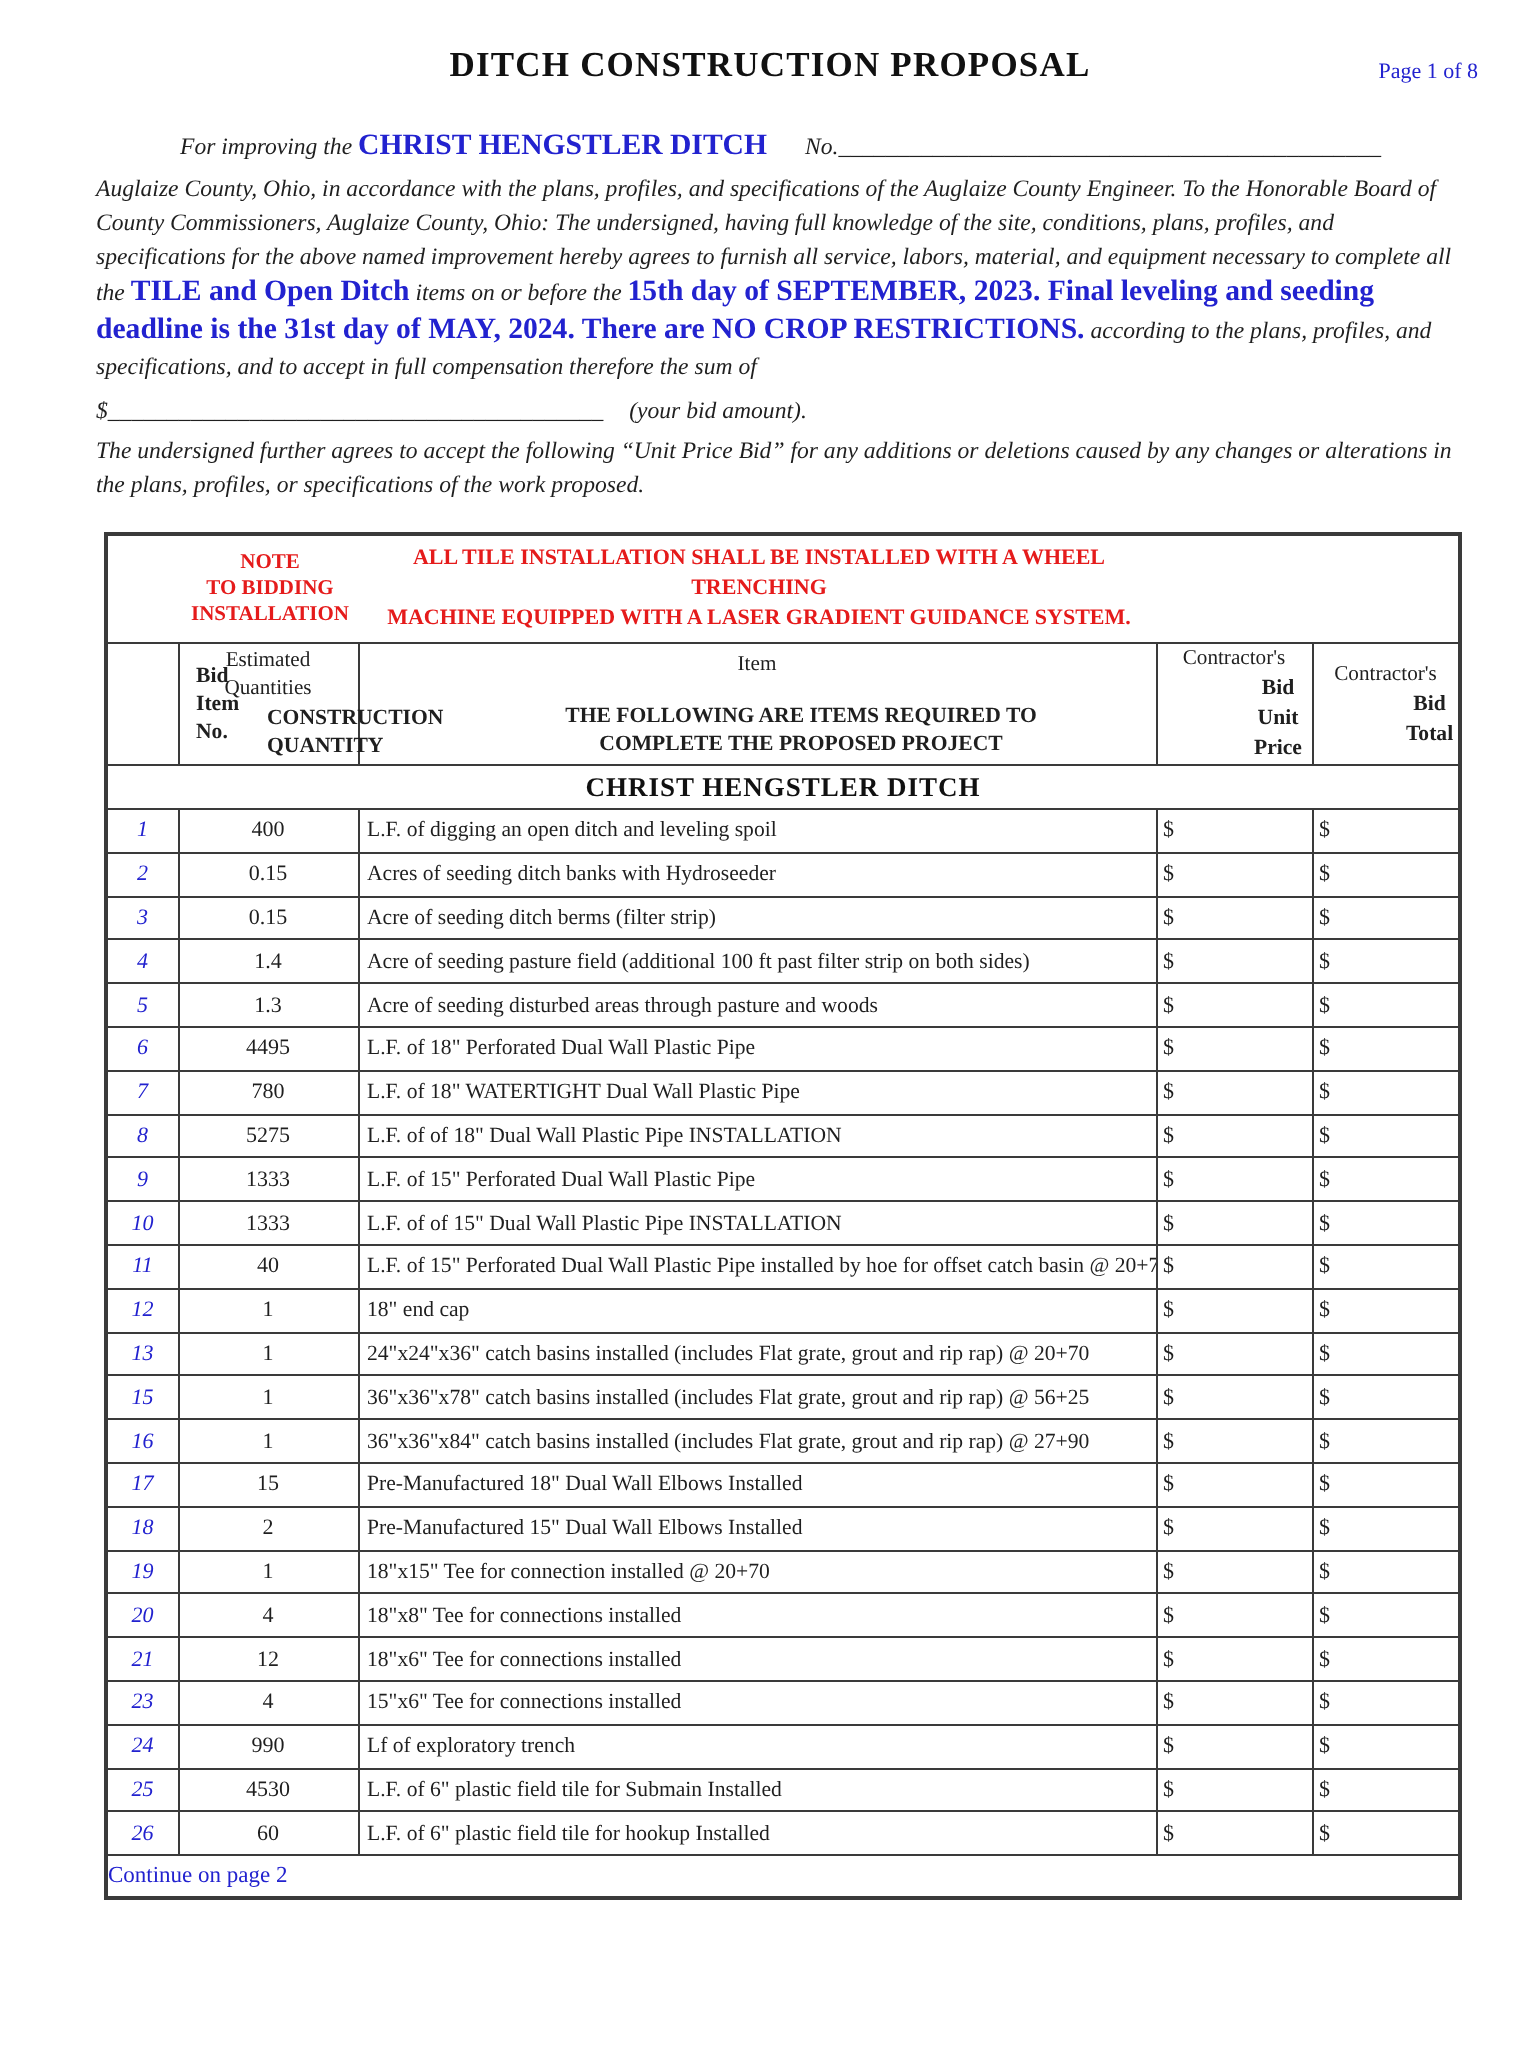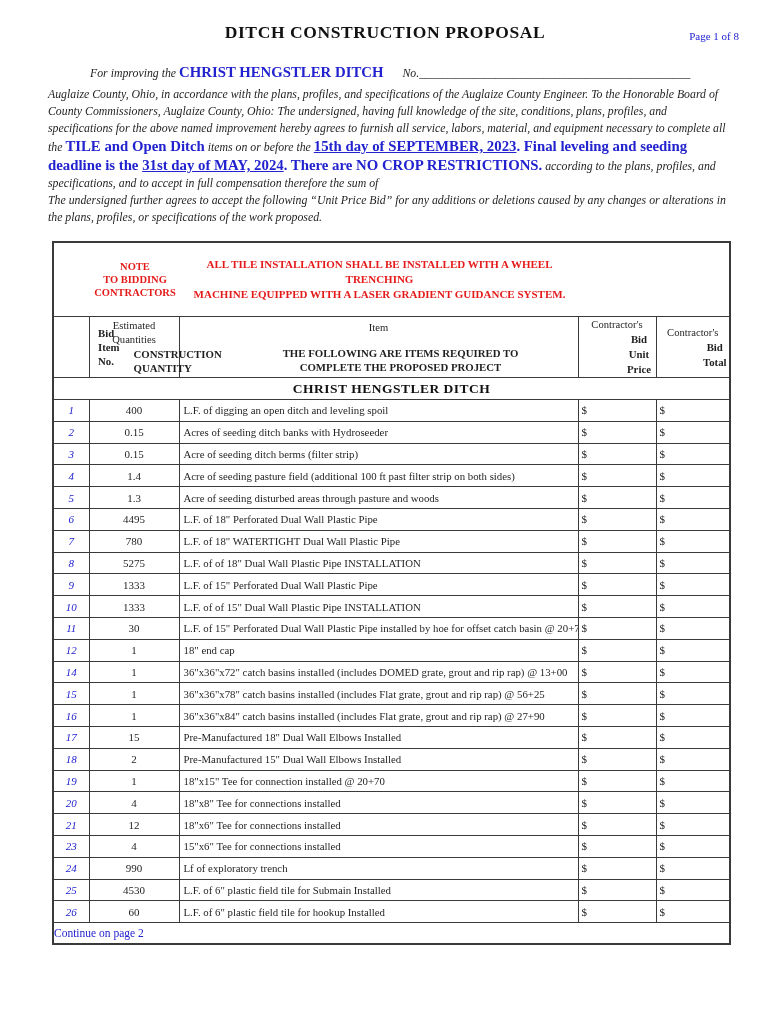--- a/index.html
+++ b/index.html
@@ -22,35 +22,35 @@
   }
   .page-num{
     position:absolute;top:30px;right:31px;font-size:11px;color:var(--blue);
   }
   
   .intro{
     margin:20px 38px 0 48px;font-style:italic;font-size:11.8px;line-height:17px;
   }
   .line1{margin-bottom:2px;text-indent:42px;line-height:21px;}
   .big-blue{color:var(--blue);font-weight:bold;font-style:normal;font-size:14.8px;line-height:19px;}
-  .u{text-decoration:underline;text-align:center;}
+  .u{text-align:center;}
   .no-label{margin-left:16px;}
   .blank{letter-spacing:0;white-space:nowrap;}
   .para{margin:0;}
   .bid-line{margin:4px 0 2px 0;line-height:19px;}
   .bid-note{margin-left:10px;}
   
   .bid-wrap{margin:15px 0 0 52px;}
   table.bid{
     border-collapse:collapse;table-layout:fixed;width:677px;font-size:11px;
     border:2px solid var(--line);
   }
   table.bid td{border:1px solid var(--line);vertical-align:middle;}
   
-  .note-row td{border-bottom:2px solid var(--line);height:48px;padding:14px 0;}
+  .note-row td{border-bottom:2px solid var(--line);height:48px;padding:4px 0;}
   .note-flex{display:flex;align-items:center;}
   .note-sp1{width:36px;flex:none;}
   .note-left{
     width:90px;flex:none;text-align:center;color:var(--red);font-weight:bold;
     font-size:10.5px;line-height:13px;
   }
   .note-right{
     width:399px;flex:none;text-align:center;color:var(--red);font-weight:bold;
     font-size:11px;line-height:15px;
   }
@@ -88,20 +88,22 @@
   <div class="intro">
     <p class="line1"><span>For improving the</span>
       <span class="big-blue">CHRIST HENGSTLER DITCH</span>
       <span class="no-label">No.</span><span class="blank">______________________________________________</span></p>
 
     <p class="para"><span>Auglaize County, Ohio, in accordance with the plans, profiles, and specifications of the Auglaize County Engineer.   To the Honorable Board of County Commissioners, Auglaize County, Ohio:     The undersigned, having full knowledge of the site, conditions, plans, profiles, and specifications for the above named improvement hereby agrees to furnish all service, labors, material, and equipment necessary to complete all the</span>
       <span class="big-blue">TILE and Open Ditch</span>
       <span> items on or before the </span><span class="big-blue"><span class="u">15th day of SEPTEMBER, 2023</span><span>.  Final leveling and seeding deadline is the </span><span class="u">31st day of MAY, 2024</span><span>.  There are NO CROP RESTRICTIONS.</span></span>
       <span> according to the plans, profiles, and specifications, and to accept in full compensation therefore the sum of</span></p>
 
+    <p class="bid-line"><span>$</span><span class="blank">__________________________________________</span>
+      <span class="bid-note">(your bid amount).</span></p>
 
     <p class="para">The undersigned further agrees to accept the following “Unit Price Bid” for any additions or deletions caused by any changes or alterations in the plans, profiles, or specifications of the work proposed.</p>
   </div>
 
   <div class="bid-wrap">
     <table class="bid">
       <colgroup>
         <col style="width:36px">
           <col style="width:90px">
           <col style="width:399px">
@@ -109,21 +111,21 @@
           <col style="width:74px">
       </colgroup>
       <tbody>
         <tr class="note-row">
           <td colspan="5">
             <div class="note-flex">
               <div class="note-sp1"></div>
               <div class="note-left">
                 <div>NOTE</div>
                 <div>TO BIDDING</div>
-                <div>CONTRACTORS</div>
+                <div>INSTALLATION</div>
               </div>
               <div class="note-right">
                 <div>ALL TILE INSTALLATION SHALL BE INSTALLED WITH A WHEEL TRENCHING</div>
                 <div>MACHINE EQUIPPED WITH A LASER GRADIENT GUIDANCE SYSTEM.</div>
               </div>
             </div>
           </td>
         </tr>
         <tr class="header-row">
           <td>
@@ -223,36 +225,36 @@
   </tr>
           <tr class="data-row">
     <td class="c-no">10</td>
     <td class="c-qty">1333</td>
     <td class="c-item">L.F. of of 15" Dual Wall Plastic Pipe INSTALLATION</td>
     <td class="c-money"><span>$</span></td>
     <td class="c-money"><span>$</span></td>
   </tr>
           <tr class="data-row">
     <td class="c-no">11</td>
-    <td class="c-qty">30</td>
+    <td class="c-qty">40</td>
     <td class="c-item">L.F. of 15" Perforated Dual Wall Plastic Pipe installed by hoe for offset catch basin @ 20+70</td>
     <td class="c-money"><span>$</span></td>
     <td class="c-money"><span>$</span></td>
   </tr>
           <tr class="data-row">
     <td class="c-no">12</td>
     <td class="c-qty">1</td>
     <td class="c-item">18" end cap</td>
     <td class="c-money"><span>$</span></td>
     <td class="c-money"><span>$</span></td>
   </tr>
           <tr class="data-row">
-    <td class="c-no">14</td>
-    <td class="c-qty">1</td>
-    <td class="c-item">36"x36"x72" catch basins installed (includes DOMED grate, grout and rip rap) @ 13+00</td>
+    <td class="c-no">13</td>
+    <td class="c-qty">1</td>
+    <td class="c-item">24"x24"x36" catch basins installed (includes Flat grate, grout and rip rap) @ 20+70</td>
     <td class="c-money"><span>$</span></td>
     <td class="c-money"><span>$</span></td>
   </tr>
           <tr class="data-row">
     <td class="c-no">15</td>
     <td class="c-qty">1</td>
     <td class="c-item">36"x36"x78" catch basins installed (includes Flat grate, grout and rip rap) @ 56+25</td>
     <td class="c-money"><span>$</span></td>
     <td class="c-money"><span>$</span></td>
   </tr>

